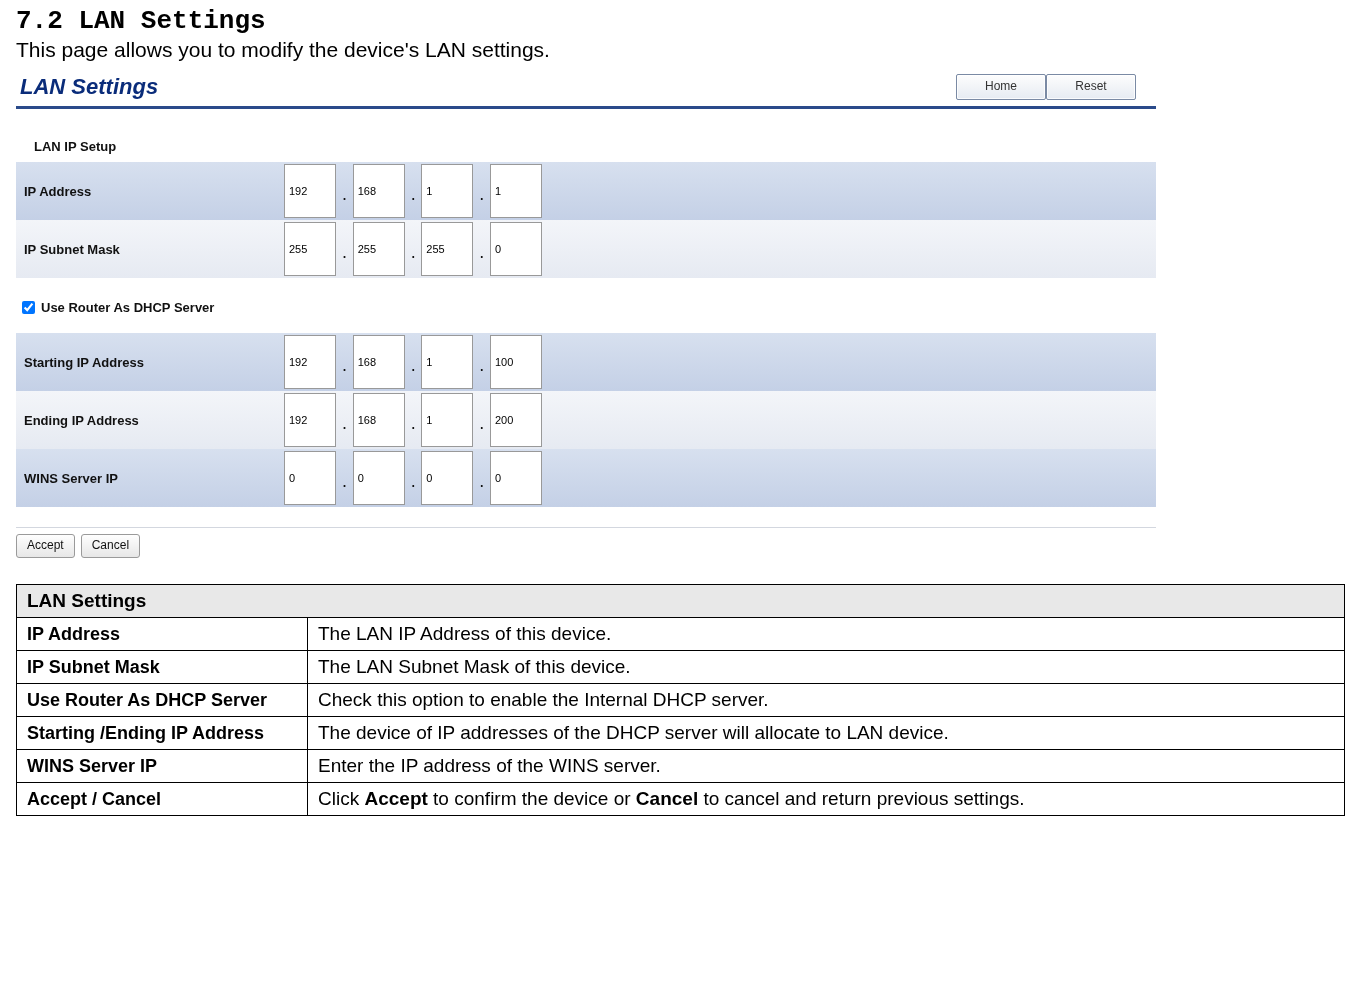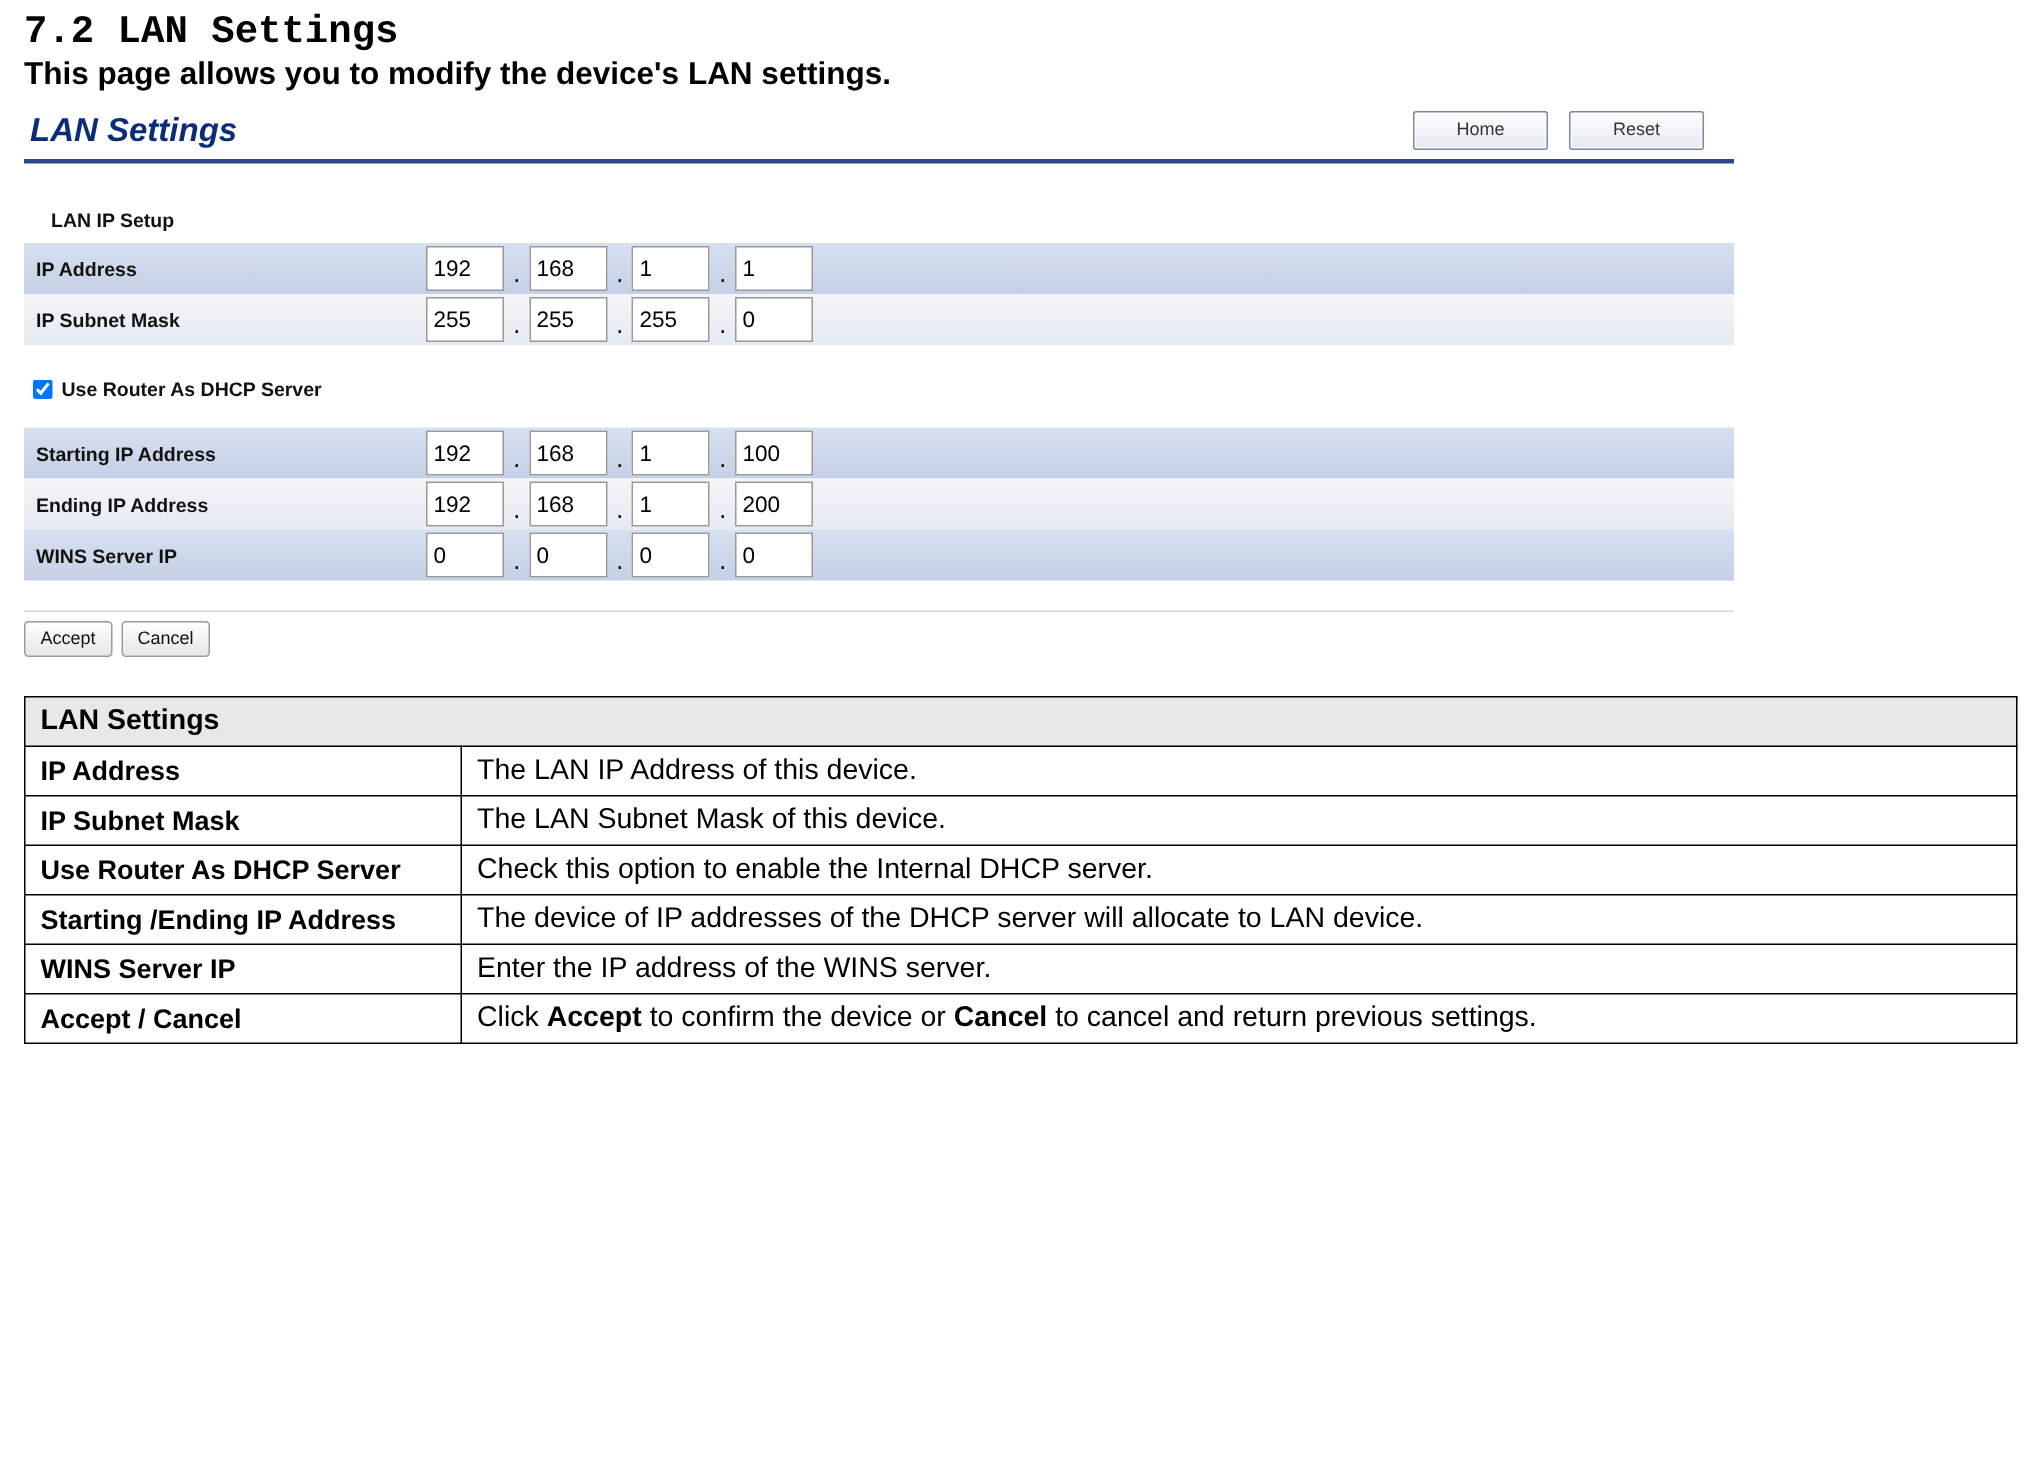--- a/index.html
+++ b/index.html
@@ -19,21 +19,20 @@
   .heading72 {
     font-size: 26px;
     font-weight: 700;
     margin: 6px 0 2px 0;
     letter-spacing: 0px;
     font-family: Liberation Mono, monospace;
   }
   .subhead {
     font-size: 21px;
     margin: 0 0 6px 0;
-    font-weight: bold;
   }
 
   
   .shot {
     width: 1140px;
     box-sizing: border-box;
     font-family: Tahoma, Arial, sans-serif;
     font-size: 13px;
     color: #111;
     margin-bottom: 26px;
@@ -46,21 +45,21 @@
   .shot-hdr-title {
     color: #0a2c7a;
     font-weight: 700;
     font-size: 22px;
     font-style: italic;
     padding-left: 4px;
     flex: 1;
   }
   .shot-hdr-btns {
     display: flex;
-    gap: 14px;
+    gap: 0;
     margin-right: 20px;
   }
   .hdr-btn {
     width: 88px;
     height: 24px;
     line-height: 22px;
     text-align: center;
     border: 1px solid #7a8aa4;
     border-radius: 2px;
     font-size: 12px;
@@ -96,22 +95,22 @@
   }
   .ip-table td.lbl {
     width: 260px;
     font-weight: 700;
     padding-left: 8px;
   }
   .octet {
     width: 42px;
     height: 20px;
     border: 1px solid #999;
-    padding: 4px 4px;
-    font-size: 15px;
+    padding: 16px 4px;
+    font-size: 11px;
     font-family: Tahoma, Arial, sans-serif;
     box-sizing: content-box;
     vertical-align: middle;
     background: #fff;
   }
   .dot {
     display: inline-block;
     padding: 0 2px 0 6px;
     font-size: 18px;
     line-height: 10px;

